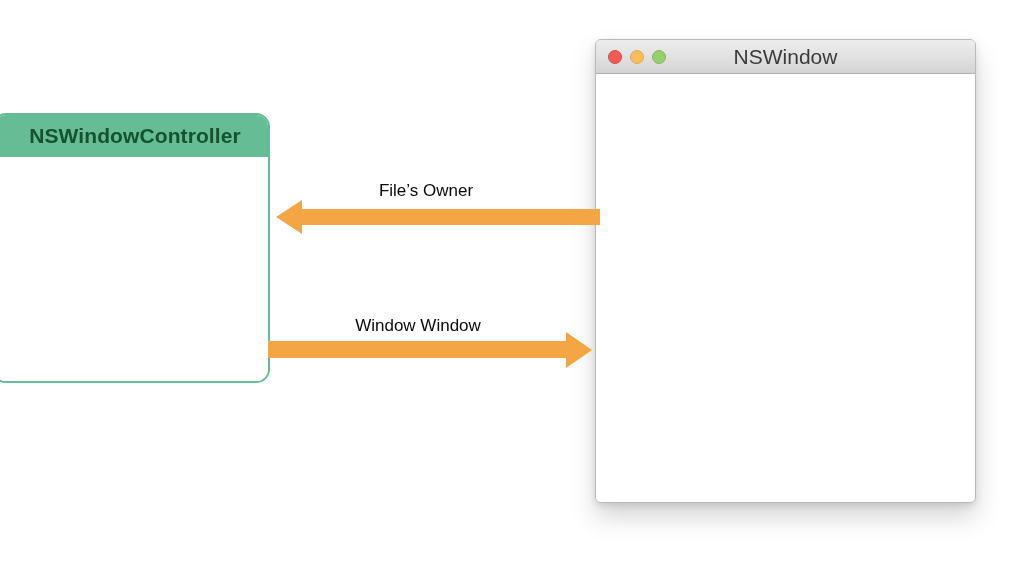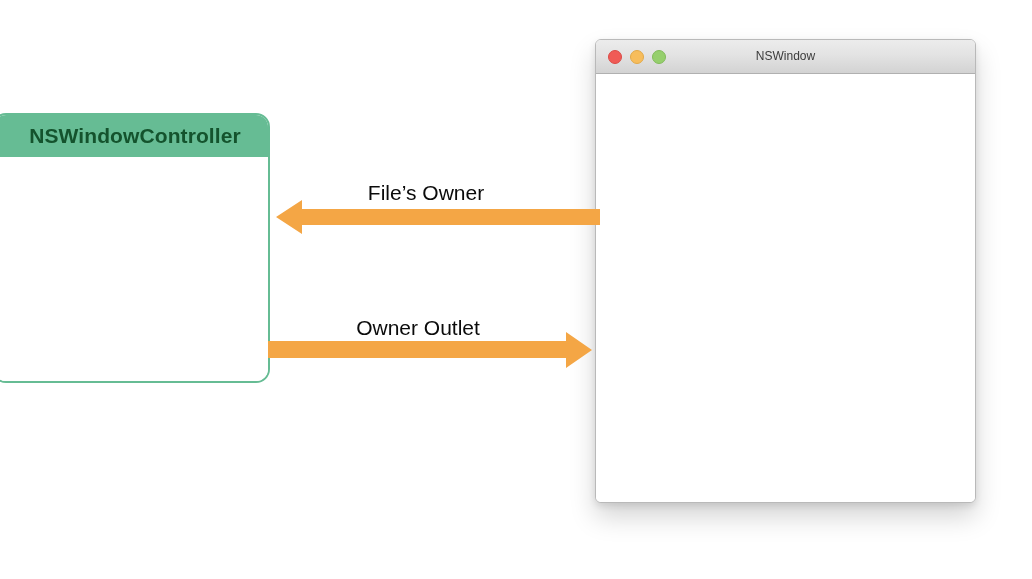--- a/index.html
+++ b/index.html
@@ -111,21 +111,21 @@
   .light.green  { background: #96cf6d; border: 1px solid #82bb5b; }
 
   .window-title {
     position: absolute;
     left: 0;
     top: 0;
     width: 100%;
     height: 33px;
     line-height: 33px;
     text-align: center;
-    font-size: 12px;
+    font-size: 21px;
     color: #3b3b3b;
     pointer-events: none;
   }
   .window-content {
     position: absolute;
     left: 0;
     top: 34px;
     right: 0;
     bottom: 0;
     background: #ffffff;
@@ -134,21 +134,21 @@
   
   .arrow-svg {
     position: absolute;
     overflow: visible;
   }
   .arrow-left-wrap  { left: 276px; top: 198px;  width: 324px; height: 38px; }
   .arrow-right-wrap { left: 268px; top: 330px;  width: 324px; height: 40px; }
 
   .arrow-label {
     position: absolute;
-    font-size: 21px;
+    font-size: 17px;
     color: #0b0b0b;
     white-space: nowrap;
     text-align: center;
   }
   .label-files-owner  { left: 276px; top: 181px; width: 300px; }
   .label-window-outlet{ left: 268px; top: 316px; width: 300px; }
 </style>
 </head>
 <body>
 
@@ -172,19 +172,19 @@
     </div>
     <div class="window-content"></div>
   </div>
 
   <div class="arrow-label label-files-owner">File’s Owner</div>
 
   <svg class="arrow-svg arrow-left-wrap" viewBox="0 0 324 38">
     <polygon points="0,19 26,2 26,11 324,11 324,27 26,27 26,36" fill="#F4A645"></polygon>
   </svg>
 
-  <div class="arrow-label label-window-outlet">Owner Outlet</div>
+  <div class="arrow-label label-window-outlet">Window Window</div>
 
   <svg class="arrow-svg arrow-right-wrap" viewBox="0 0 324 40">
     <polygon points="324,20 298,2 298,11 0,11 0,28 298,28 298,38" fill="#F4A645"></polygon>
   </svg>
 
 </div>
 
 </body></html>

